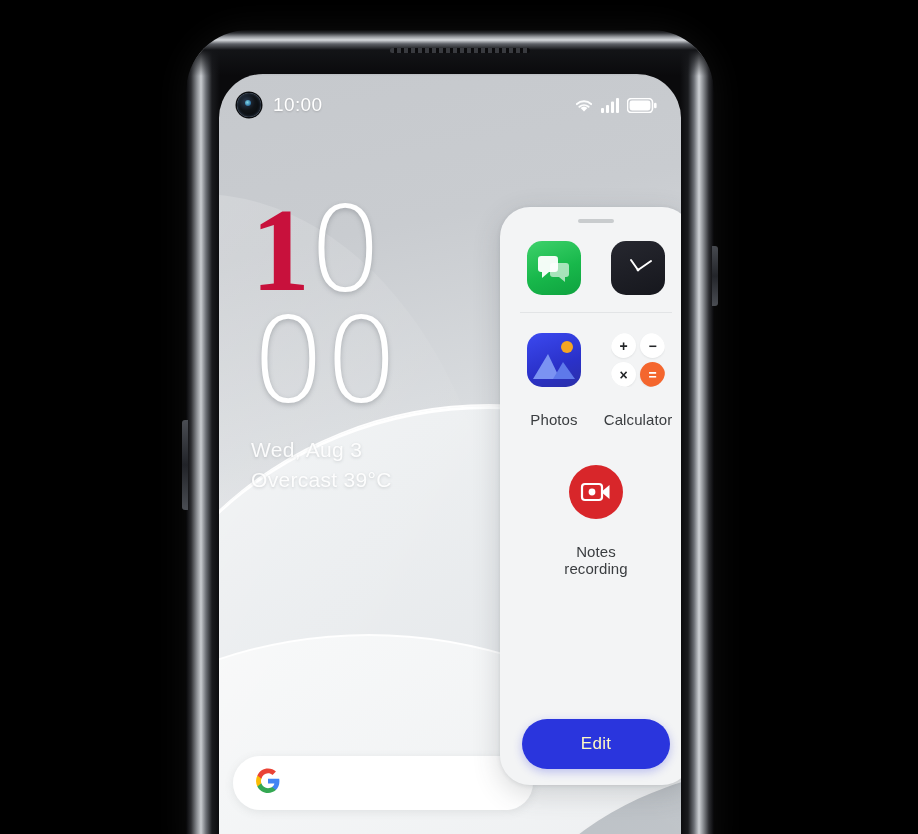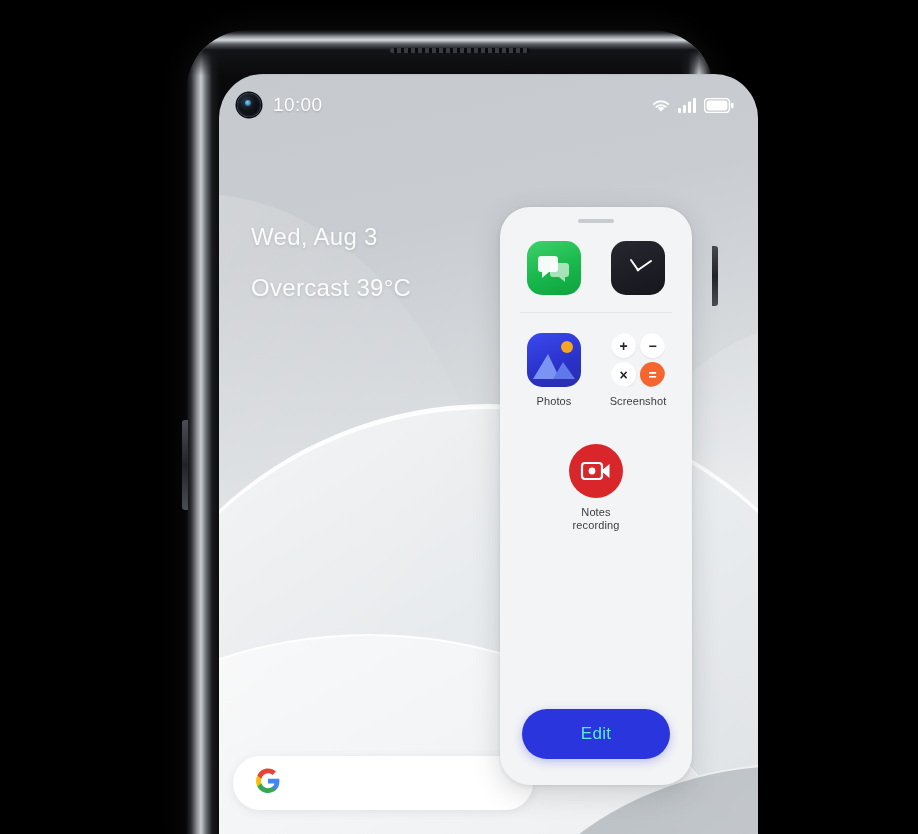--- a/index.html
+++ b/index.html
@@ -44,21 +44,21 @@
     background:linear-gradient(180deg,#474a50,#23252a 50%,#4a4d53);
   }
   .btn-vol{
     position:absolute; left:182px; top:420px; width:6px; height:90px;
     border-radius:3px 0 0 3px;
     background:linear-gradient(180deg,#4a4d53,#212328 50%,#4a4d53);
   }
 
   
   .screen{
-    position:absolute; left:219px; top:74px; width:539px; height:760px;
+    position:absolute; left:219px; top:74px; width:462px; height:760px;
     border-radius:44px 44px 0 0;
     overflow:hidden;
     background:linear-gradient(168deg,#c6c9cd 0%, #c9ccd0 22%, #d9dcdf 46%, #eceef0 66%, #e3e6e9 100%);
   }
   
   .wp-arc{ position:absolute; border-radius:50%; pointer-events:none; }
   .arc1{
     left:-120px; top:330px; width:780px; height:760px;
     background:linear-gradient(150deg,#f3f5f6,#e2e5e8 55%, #d3d7da);
     box-shadow:inset 0 3px 0 rgba(255,255,255,.95);
@@ -115,22 +115,22 @@
     color:#c8113c;
     font-family:"Liberation Serif", serif; font-weight:700;
   }
   .d-white{
     color:#ffffff; text-shadow:0 2px 5px rgba(90,95,100,.35);
     font-family:"DejaVu Sans", sans-serif; font-weight:200;
   }
   .row2{ margin-top:6px; }
   .meta{ margin-top:22px; }
   .meta div{
-    color:rgba(255,255,255,.92); font-size:24px; letter-spacing:.3px;
-    text-shadow:0 1px 3px rgba(120,125,130,.30); line-height:1.45;margin-top:16px;
+    color:rgba(255,255,255,.92); font-size:21px; letter-spacing:.3px;
+    text-shadow:0 1px 3px rgba(120,125,130,.30); line-height:1.45;
   }
 
   
   .searchbar{
     position:absolute; left:14px; bottom:24px; width:300px; height:54px;
     background:rgba(255,255,255,.94); border-radius:27px;
     display:flex; align-items:center; padding-left:22px; z-index:5;
     box-shadow:0 2px 10px rgba(90,95,100,.12);
   }
 
@@ -149,21 +149,21 @@
   .row-apps{
     display:flex; justify-content:center; gap:22px; width:100%;
     margin-top:14px;
   }
   .cell{ width:62px; display:flex; flex-direction:column; align-items:center; }
   .appicon{
     width:54px; height:54px; border-radius:15px; position:relative;
     display:flex; align-items:center; justify-content:center; overflow:hidden;
   }
   .applabel{
-    margin-top:8px; font-size:11px; color:#3a3d40; text-align:center;
+    margin-top:24px; font-size:15px; color:#3a3d40; text-align:center;
     line-height:1.18; letter-spacing:.1px;
   }
   .divider{
     width:152px; height:1px; background:#e2e4e6; margin:17px 0 2px 0; flex:0 0 auto;
   }
   .row-gap{ margin-top:18px; }
 
   
   .ic-msg{ background:linear-gradient(160deg,#3ed16b,#18b84b 55%,#0fa23f); }
   .ic-clock{ background:linear-gradient(160deg,#26272f,#16171d); }
@@ -181,23 +181,23 @@
   }
   .ckey{
     border-radius:50%; background:#ffffff; display:flex;
     align-items:center; justify-content:center;
     font-size:14px; color:#232528; font-weight:700;
     box-shadow:0 1px 2px rgba(80,85,90,.10);
   }
   .ckey.eq{ background:#f4662e; color:#fff; }
 
   .editbtn{
-    margin-top:auto; margin-bottom:26px;
+    margin-top:auto; margin-bottom:16px;
     width:148px; height:50px; border-radius:25px;
-    background:#2a35dd; color:#5eead4; border:none;
+    background:#2a35dd; color:#fef9c3; border:none;
     font-size:17px; font-family:"Liberation Sans", sans-serif;
     letter-spacing:.3px; cursor:pointer;
     display:flex; align-items:center; justify-content:center;
     box-shadow:0 3px 10px rgba(42,53,221,.28);
   }
 </style>
 </head>
 <body>
 
 <div id="stage">
@@ -235,20 +235,26 @@
           <svg width="30" height="15" viewBox="0 0 30 15">
             <rect x="0.5" y="0.5" width="25" height="14" rx="4" fill="none" stroke="#fff" stroke-width="1.6"></rect>
             <rect x="2.6" y="2.6" width="20.8" height="9.8" rx="2.4" fill="#fff"></rect>
             <rect x="27" y="4.8" width="2.6" height="5.4" rx="1.3" fill="#fff"></rect>
           </svg>
         </span>
       </div>
     </div>
 
     <div class="clockwidget">
+      <div class="bigtime">
+        <span class="row">
+          <span class="d-red">1</span><span class="d-white">0</span>
+        </span>
+        <span class="row row2 d-white">00</span>
+      </div>
       <div class="meta">
         <div>Wed, Aug 3</div>
         <div>Overcast  39°C</div>
       </div>
     </div>
 
     <div class="searchbar">
       <span>
         <svg width="26" height="26" viewBox="0 0 48 48">
           <path fill="#4285F4" d="M45.1 24.5c0-1.6-.14-3.2-.43-4.7H24v8.9h11.8c-.5 2.7-2.05 5.06-4.37 6.6v5.5h7.07c4.14-3.8 6.6-9.44 6.6-16.3z"></path>
@@ -300,21 +306,21 @@
         </div>
         <div class="cell">
           <div class="appicon ic-calc">
             <div class="calcgrid">
               <div class="ckey">+</div>
               <div class="ckey">−</div>
               <div class="ckey">×</div>
               <div class="ckey eq">=</div>
             </div>
           </div>
-          <div class="applabel">Screenshot</div>
+          <div class="applabel">Calculator</div>
         </div>
       </div>
 
       <div class="row-apps row-gap">
       </div>
 
       <div class="row-apps row-gap">
         <div class="cell">
           <div class="ic-circle-red">
             <svg width="32" height="26" viewBox="0 0 32 26">

